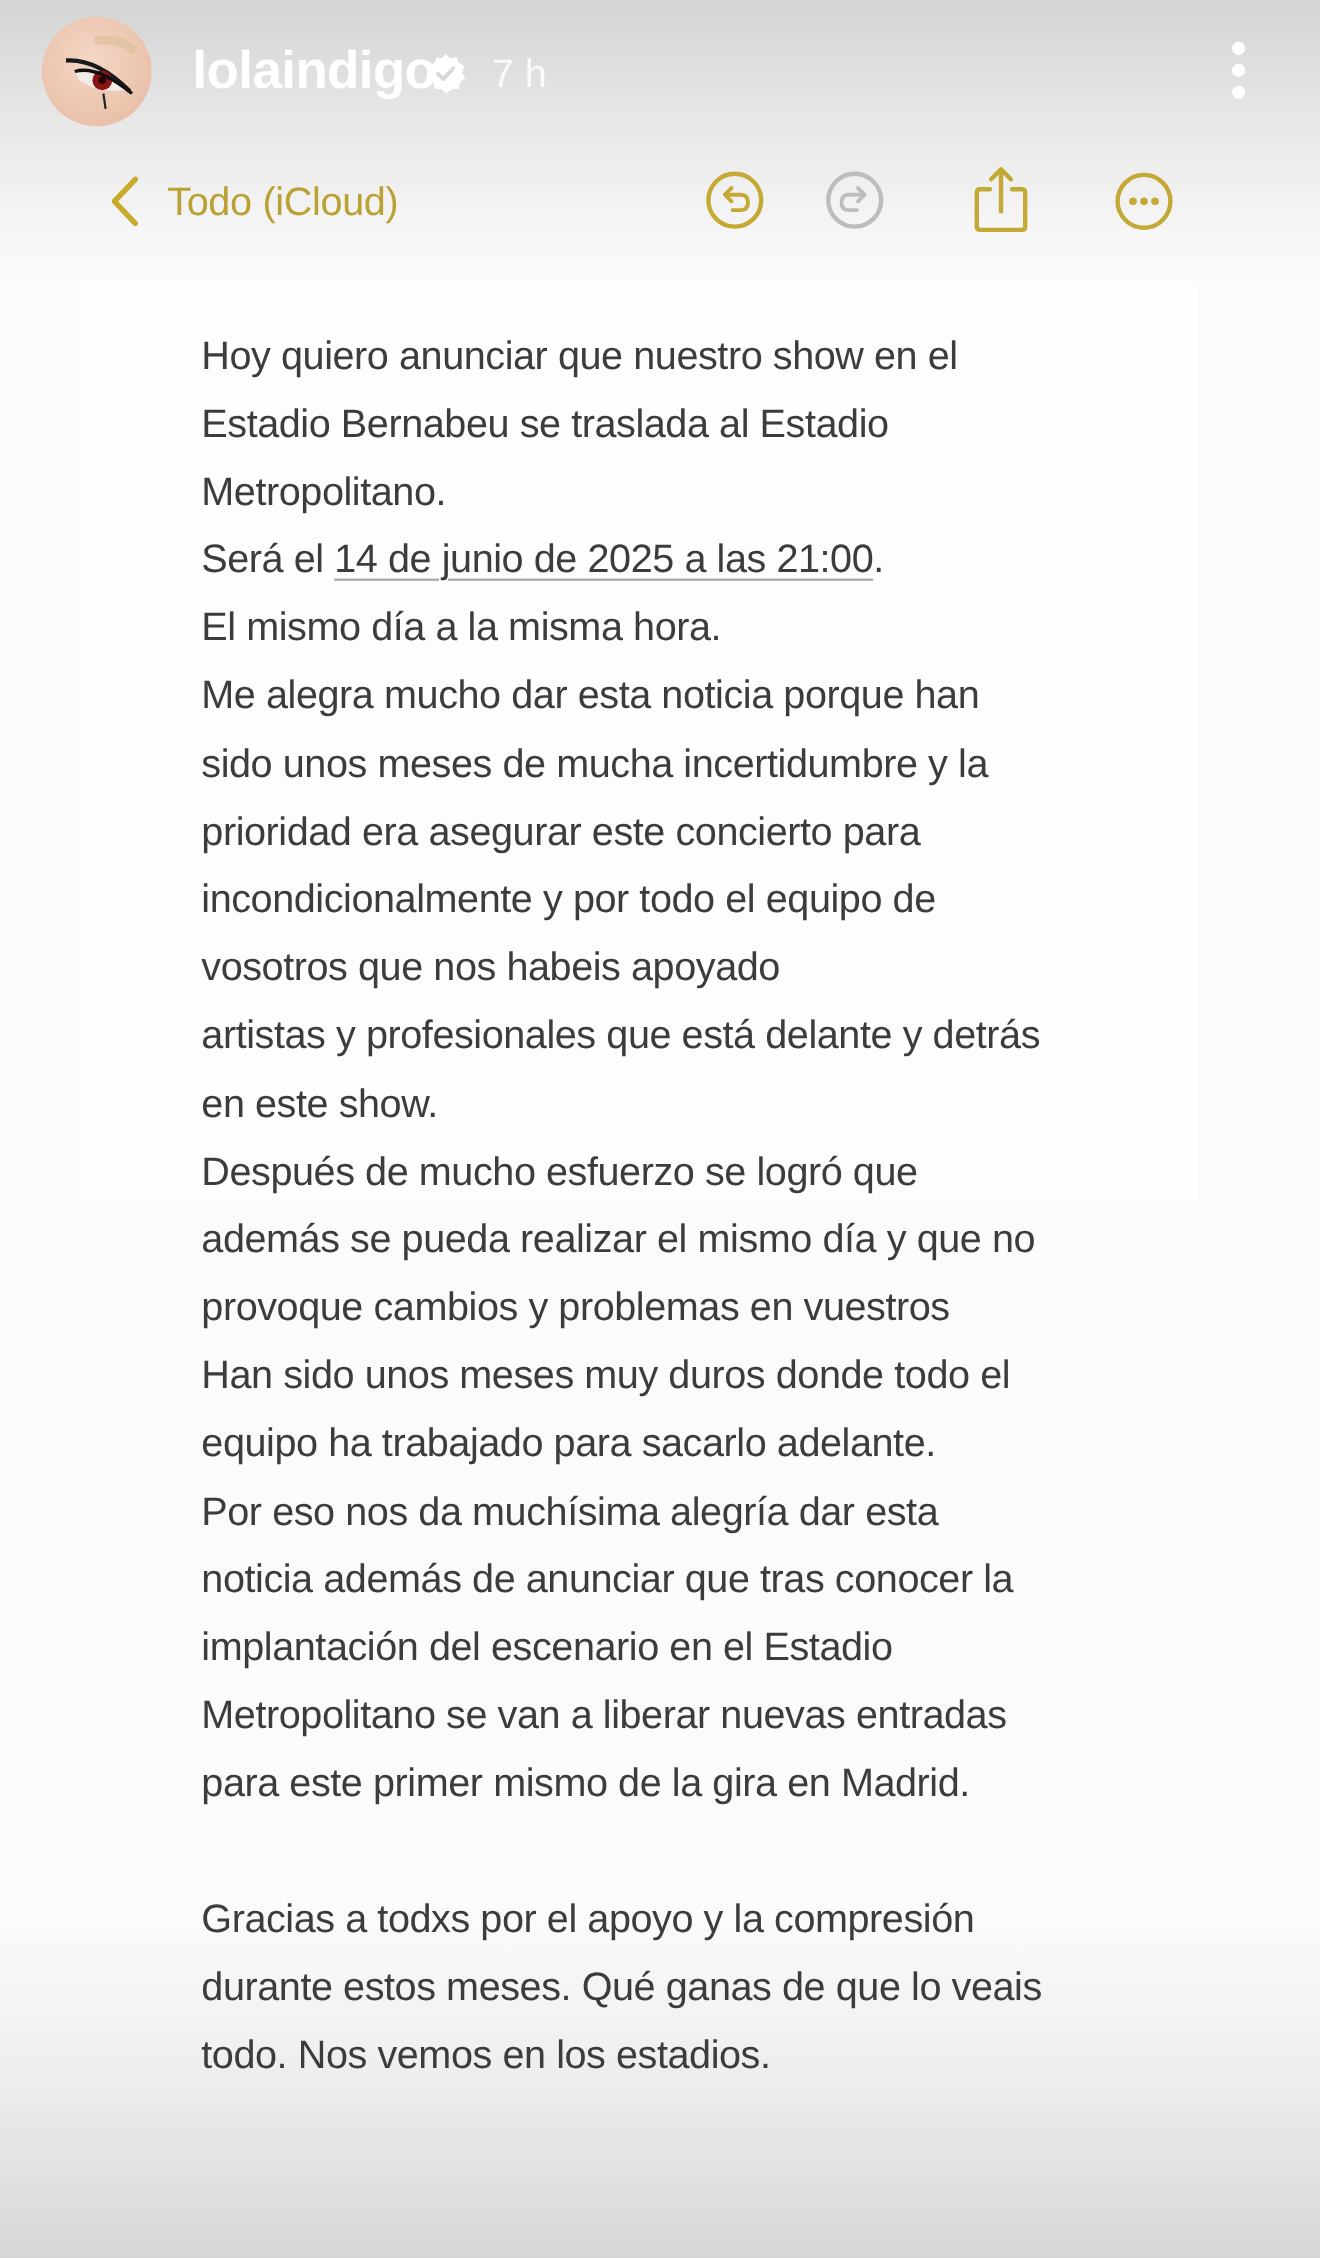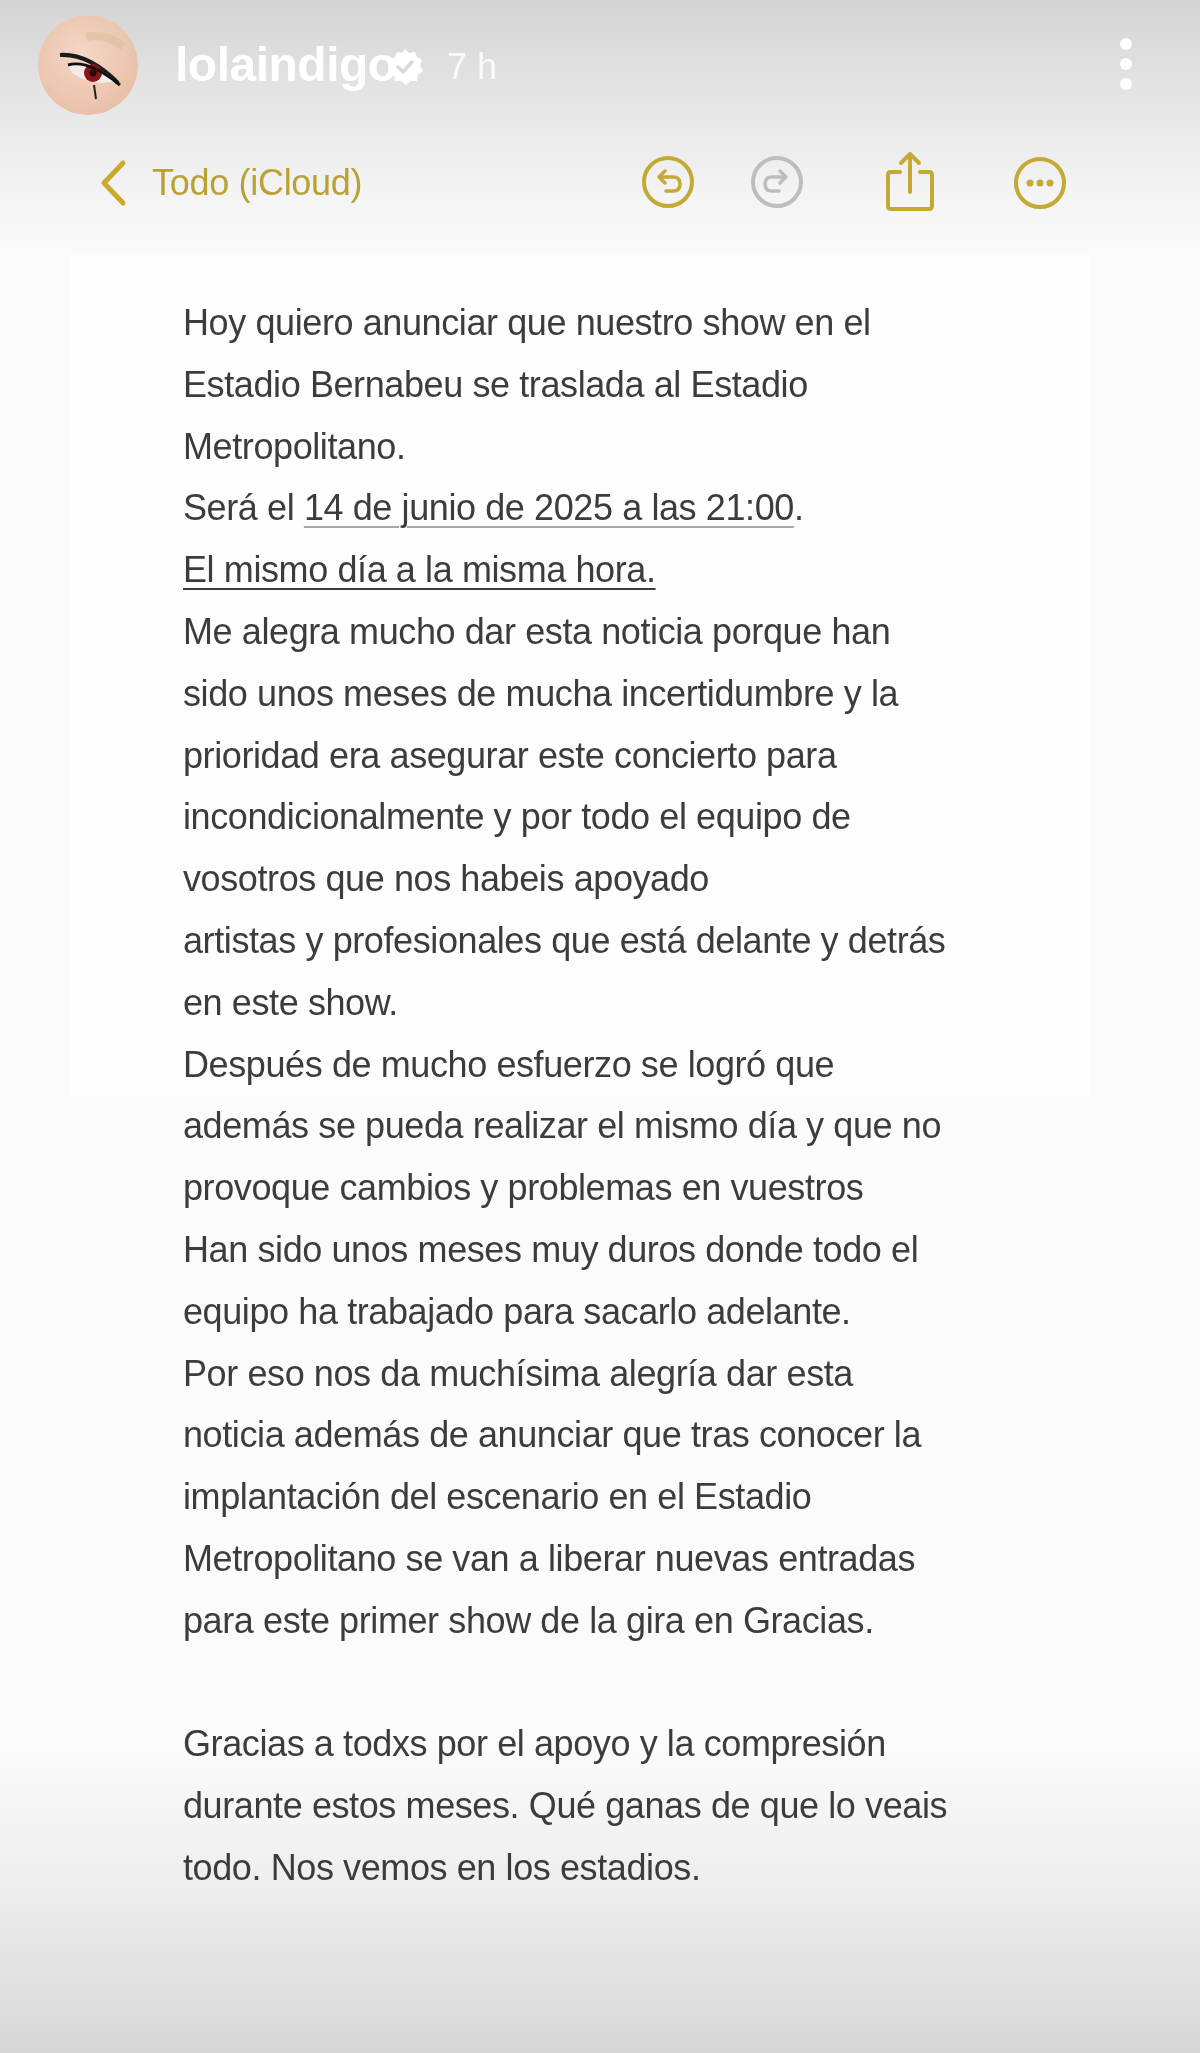--- a/index.html
+++ b/index.html
@@ -46,21 +46,21 @@
   .icon-share { left: 882px; top: 150px; width: 56px; height: 64px; }
   .icon-more { left: 1012px; top: 155px; width: 56px; height: 56px; }
 
   
   .note-body {
     position: absolute; left: 143px; top: 292px; width: 1000px;
     font-size: 36px; line-height: 61.8px; color: #3c3c3c; letter-spacing: -0.4px; margin-left: 40px;
   }
   .note-line { white-space: nowrap; height: 61.8px; }
   .u-date { text-decoration: underline; text-decoration-color: #a8a8a8; text-decoration-thickness: 2px; text-underline-offset: 6px; }
-  .u-solid { text-decoration: underline; text-decoration-color: #3c3c3c; text-decoration-thickness: 2px; text-underline-offset: 6px; }
+  .u-solid { text-decoration-color: #3c3c3c; text-decoration-thickness: 2px; text-underline-offset: 6px; }
 </style>
 </head>
 <body>
 
 <div class="bg-top"></div>
 <div class="note-panel"></div>
 <div class="bg-bottom"></div>
 
 <div class="avatar">
   <svg width="100" height="100" viewBox="0 0 100 100">
@@ -137,18 +137,18 @@
   <div class="note-line">en este show.</div>
   <div class="note-line">Después de mucho esfuerzo se logró que</div>
   <div class="note-line">además se pueda realizar el mismo día y que no</div>
   <div class="note-line">provoque cambios y problemas en vuestros</div>
   <div class="note-line">Han sido unos meses muy duros donde todo el</div>
   <div class="note-line">equipo ha trabajado para sacarlo adelante.</div>
   <div class="note-line">Por eso nos da muchísima alegría dar esta</div>
   <div class="note-line">noticia además de anunciar que tras conocer la</div>
   <div class="note-line">implantación del escenario en el Estadio</div>
   <div class="note-line">Metropolitano se van a liberar nuevas entradas</div>
-  <div class="note-line">para este primer show de la gira en Gracias.</div>
+  <div class="note-line">para este primer mismo de la gira en Madrid.</div>
   <div class="note-line"></div>
   <div class="note-line">Gracias a todxs por el apoyo y la compresión</div>
   <div class="note-line">durante estos meses. Qué ganas de que lo veais</div>
   <div class="note-line">todo. Nos vemos en los estadios.</div>
 </div>
 
 </body></html>

